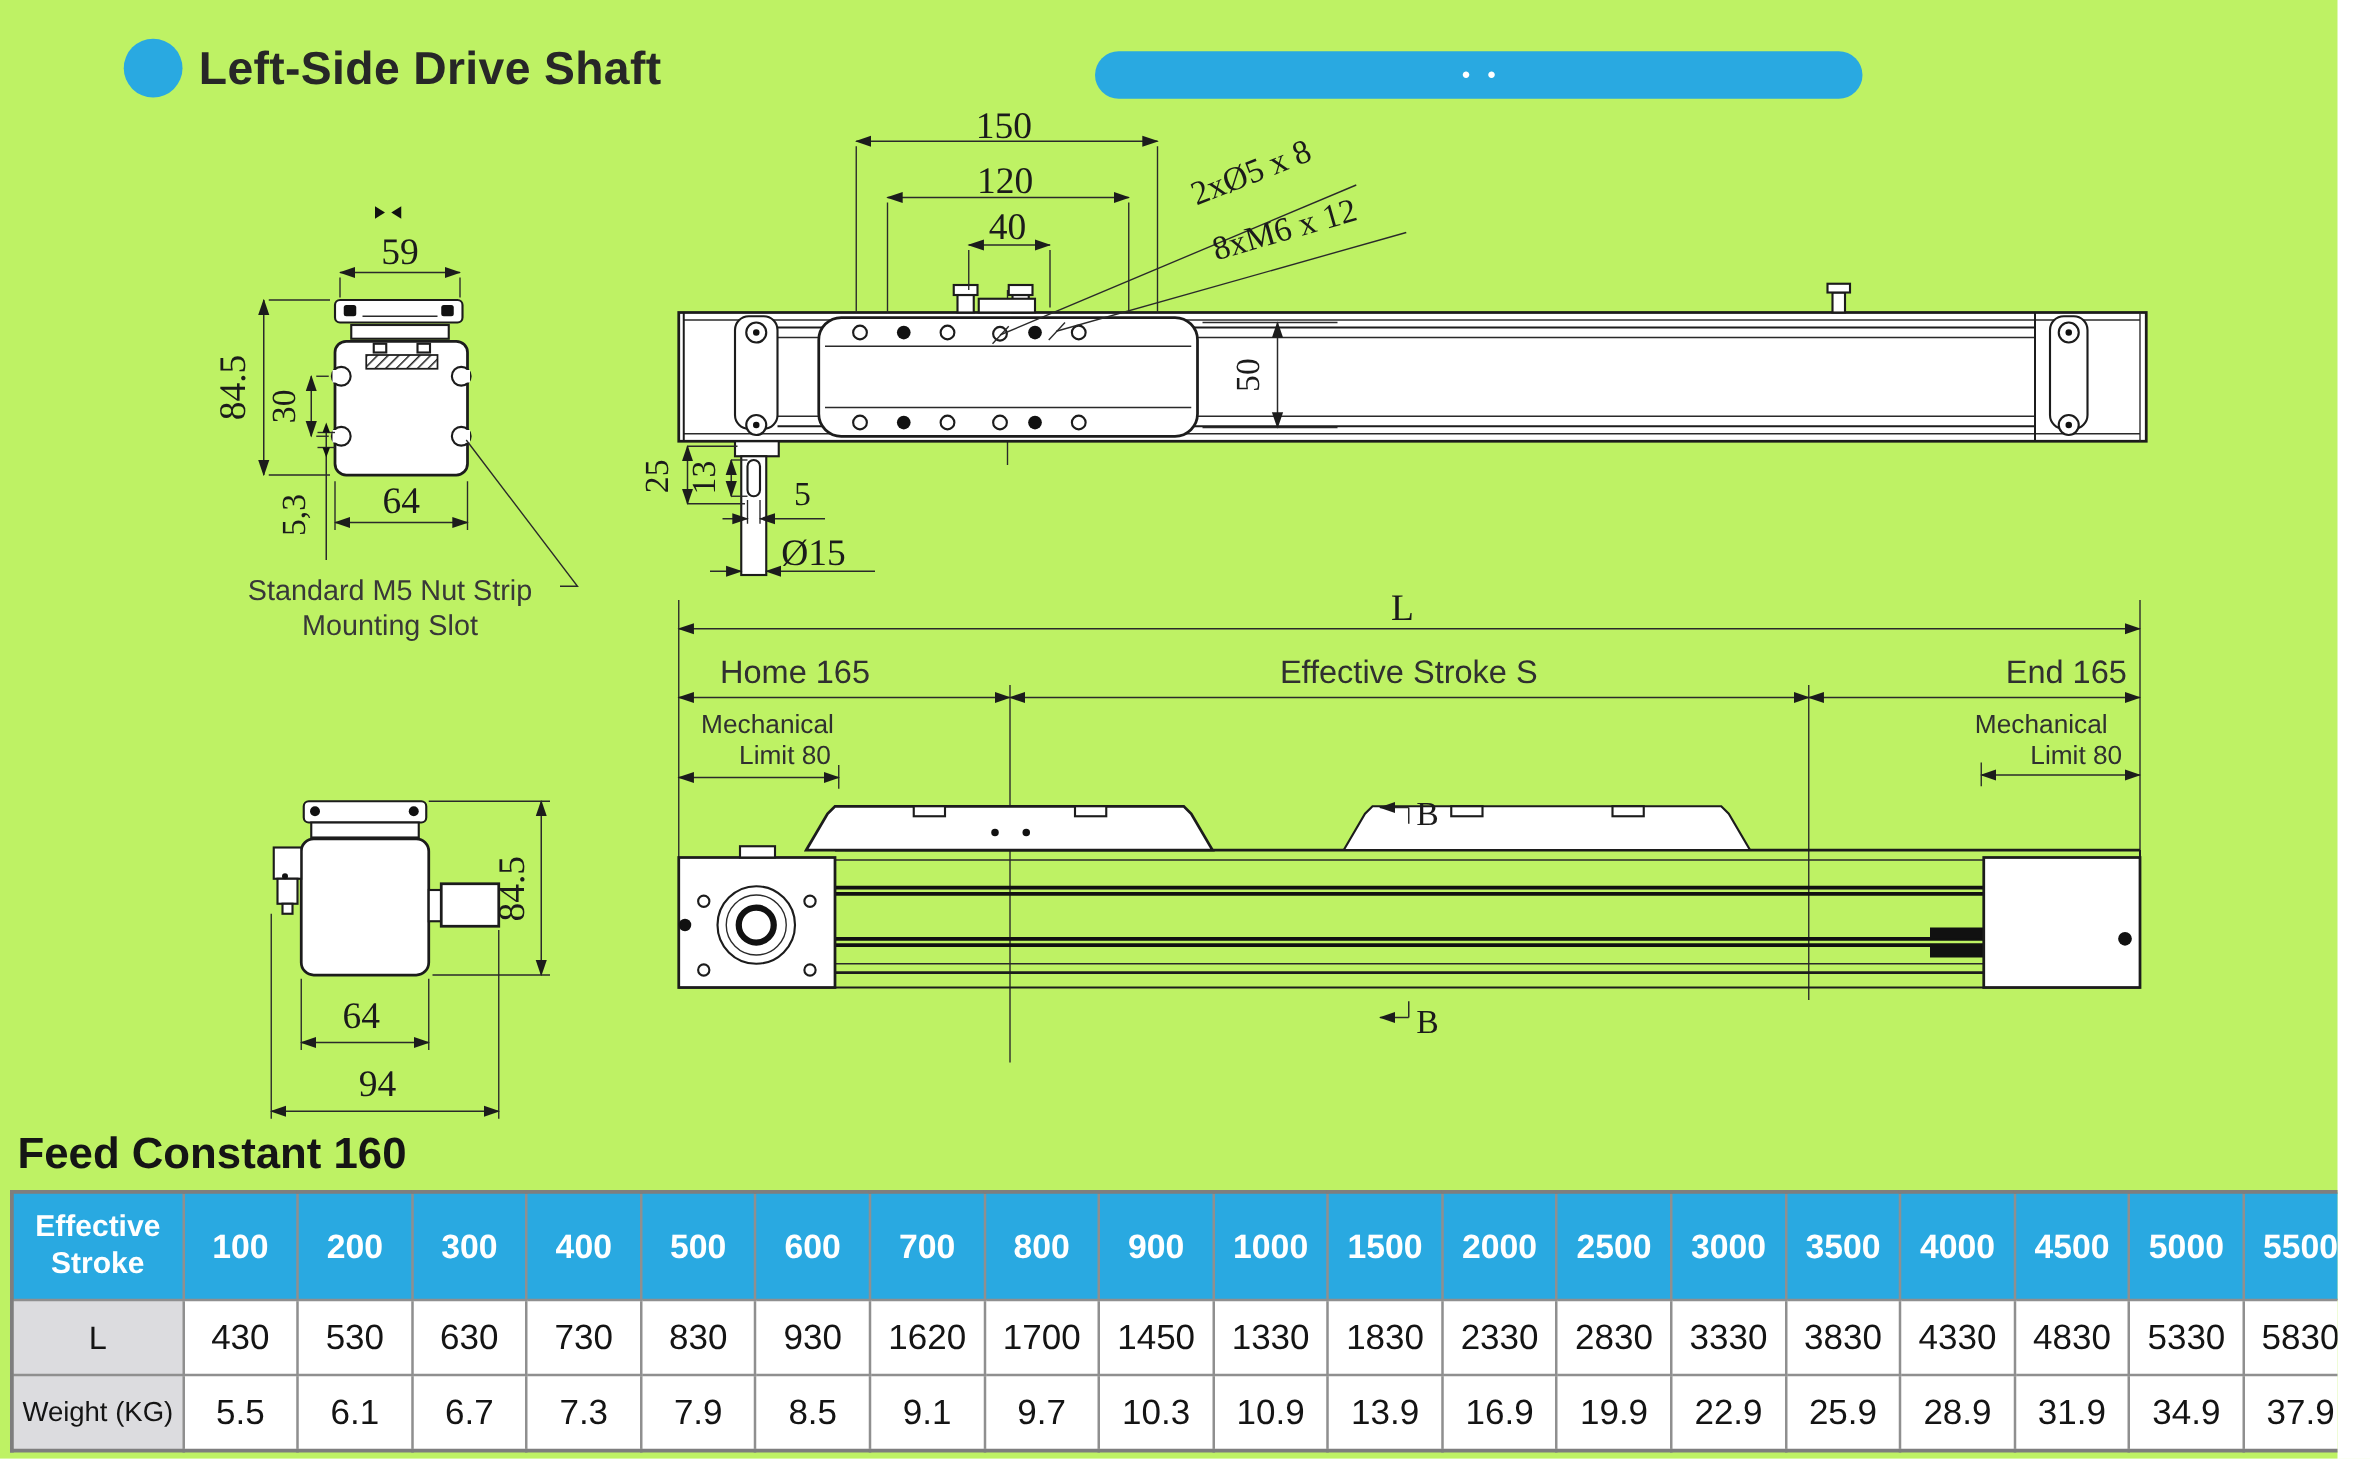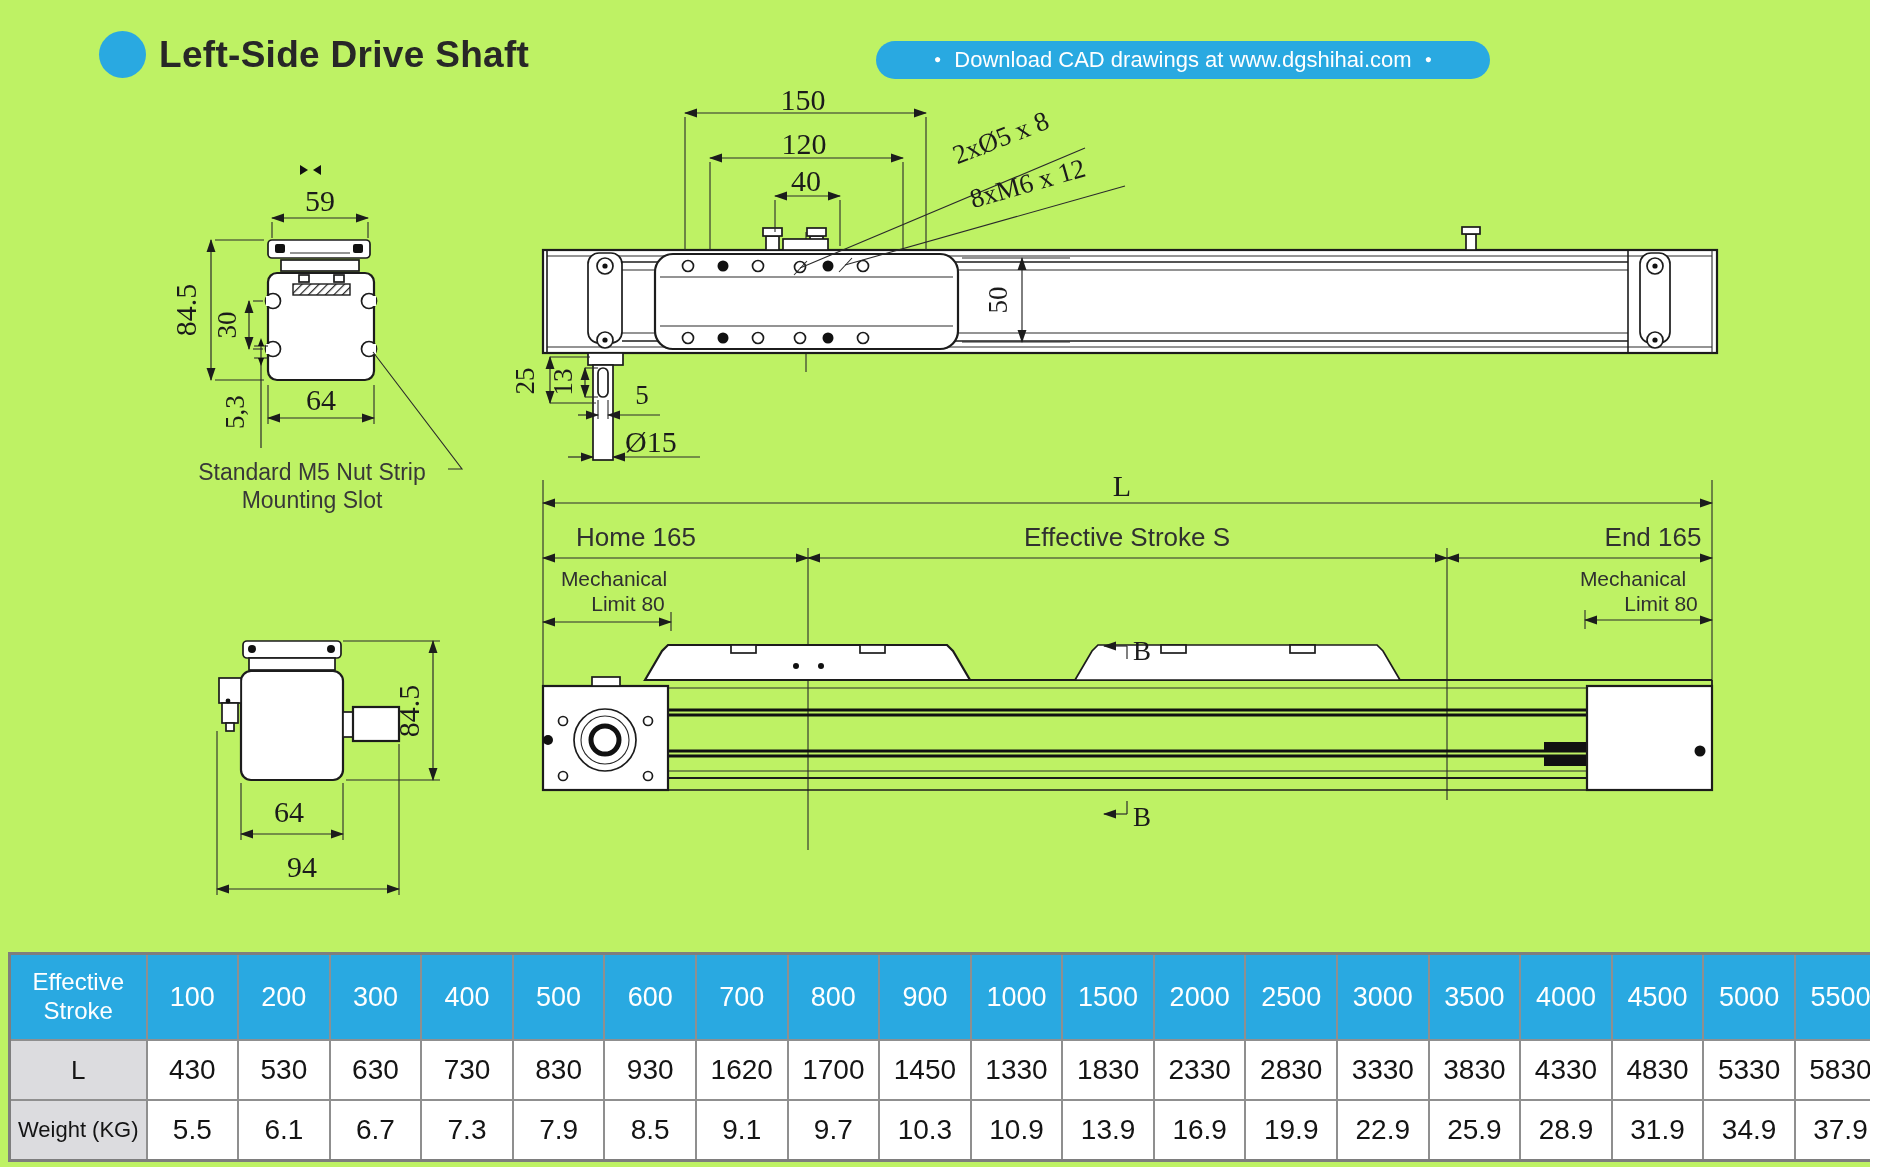--- a/index.html
+++ b/index.html
@@ -26,36 +26,35 @@
   .dimtxt-s{font-family:"Liberation Serif",serif;font-size:27px;}
   .lbl{font-family:"Liberation Sans",sans-serif;font-size:26px;fill:#303030;}
   .lbl-s{font-family:"Liberation Sans",sans-serif;font-size:21px;fill:#303030;}
   .note{font-family:"Liberation Sans",sans-serif;font-size:23px;fill:#383838;}
   
   .tbl-heading{position:absolute;left:14px;top:903px;margin:0;font-size:35px;font-weight:600;color:#151515;}
   .unit{position:absolute;right:13px;top:916px;font-size:25px;color:#1c1c1c;margin-top:44px;}
   table.spec{position:absolute;left:8px;top:952px;width:1880px;border-collapse:collapse;table-layout:fixed;
              border:3px solid #7e7e7e;}
   table.spec th,table.spec td{border:2px solid #8f8f8f;text-align:center;vertical-align:middle;padding:0;}
-  table.spec th{background:#29a9e1;color:#fff;font-weight:400;font-size:27px;height:84px;}
+  table.spec th{background:#29a9e1;color:#fff;font-weight:700;font-size:27px;height:84px;}
   table.spec th.corner{font-size:24px;line-height:1.2;}
   table.spec td{height:58px;font-size:28px;color:#141414;background:#fff;}
   table.spec td.rowlabel{background:#dcdcdf;font-size:26px;}
   table.spec td.rowlabel.small{font-size:22px;}
 </style>
 </head>
 <body>
 
 <div class="page">
 
   <div class="dot"></div>
   <h1 class="title">Left-Side Drive Shaft</h1>
   <div class="banner">
     <span class="bdot">●</span>
-    <span>Download CAD drawings at www.dgshihai.com</span>
     <span class="bdot">●</span>
   </div>
 
   <svg class="draw" width="1896" height="900" viewBox="0 0 1896 900">
     <defs>
       <marker id="ar" viewBox="0 0 10 10" refX="9.2" refY="5" markerWidth="11" markerHeight="11" orient="auto-start-reverse">
         <path d="M0,1.6 L10,5 L0,8.4 z" fill="#1c1c1c"></path>
       </marker>
       <pattern id="hatch" width="6" height="6" patternUnits="userSpaceOnUse" patternTransform="rotate(45)">
         <line x1="0" y1="0" x2="0" y2="6" stroke="#222" stroke-width="2.4"></line>
@@ -349,20 +348,21 @@
       <line class="thin" x1="241" y1="783" x2="241" y2="840"></line>
       <line class="thin" x1="343" y1="783" x2="343" y2="840"></line>
 
       <text class="dimtxt" x="302" y="877" text-anchor="middle">94</text>
       <line class="dim" x1="217" y1="889" x2="399" y2="889" marker-start="url(#ar)" marker-end="url(#ar)"></line>
       <line class="thin" x1="217" y1="731" x2="217" y2="895"></line>
       <line class="thin" x1="399" y1="744" x2="399" y2="895"></line>
     </g>
   </svg>
 
+  <h2 class="tbl-heading">Feed Constant 160</h2>
   <div class="unit">Unit: MM</div>
 
   <table class="spec">
     <colgroup id="cols">
         <col style="width: 137px;">
         <col>
         <col>
         <col>
         <col>
         <col>

